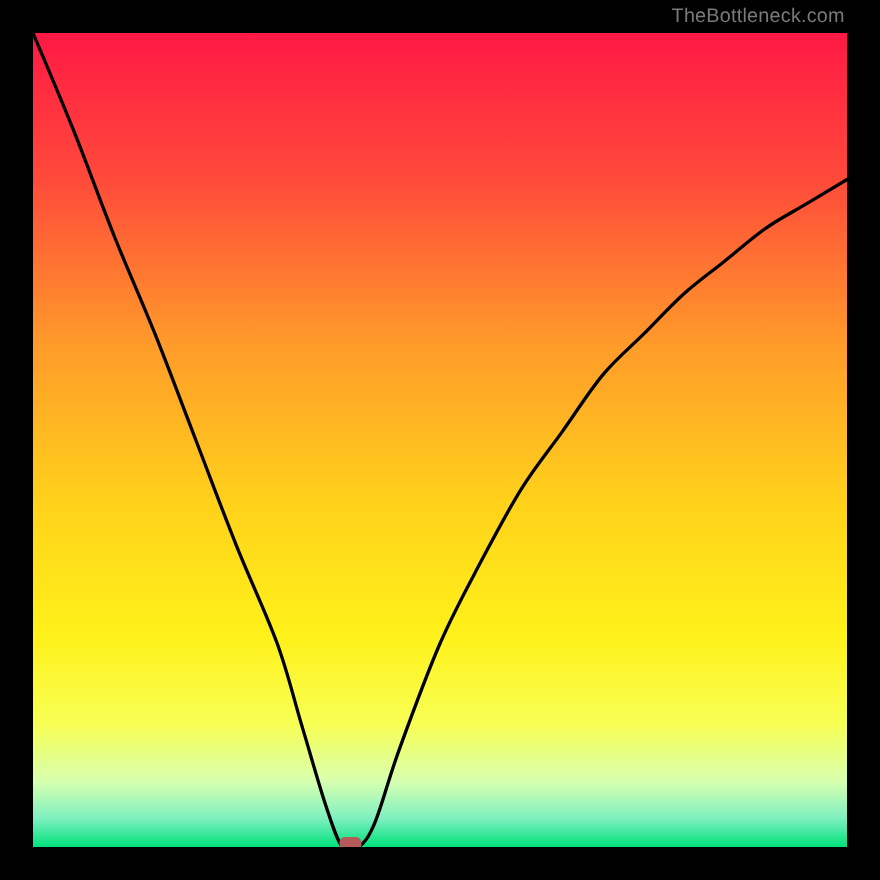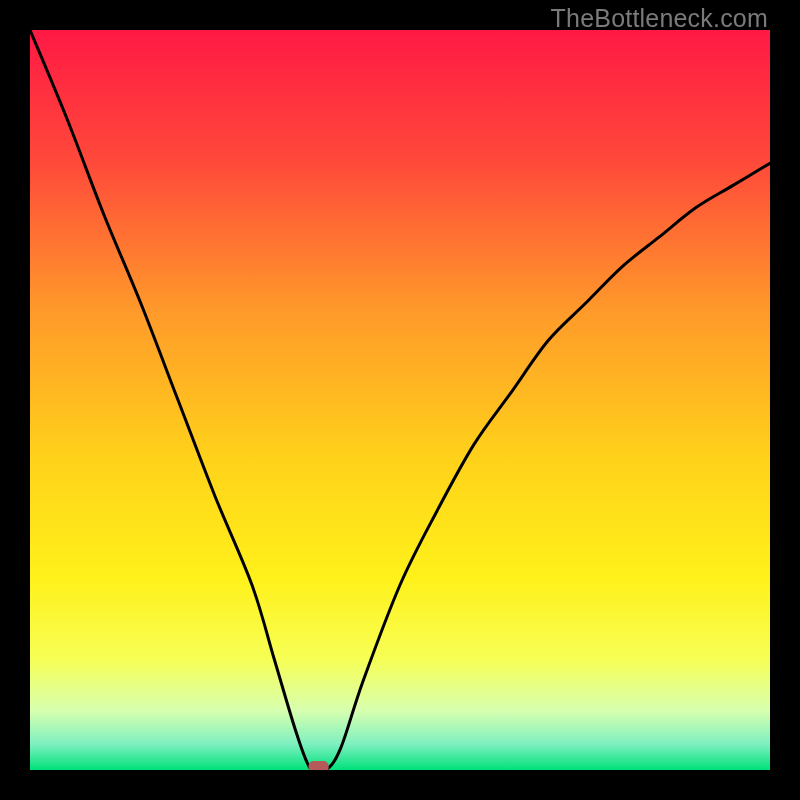--- a/index.html
+++ b/index.html
@@ -24,21 +24,21 @@
     left: 0;
     top: 0;
     width: 740px;
     height: 740px;
   }
   .watermark {
     position: absolute;
     top: 4px;
     right: 32px;
     color: #7a7a7a;
-    font-size: 25px;
+    font-size: 18px;
     font-weight: 500;
     letter-spacing: 0.2px;
   }
 </style>
 </head>
 <body>
 
 <div class="frame">
   <svg class="plot-area" viewBox="0 0 740 740" preserveAspectRatio="none">
     <defs>

